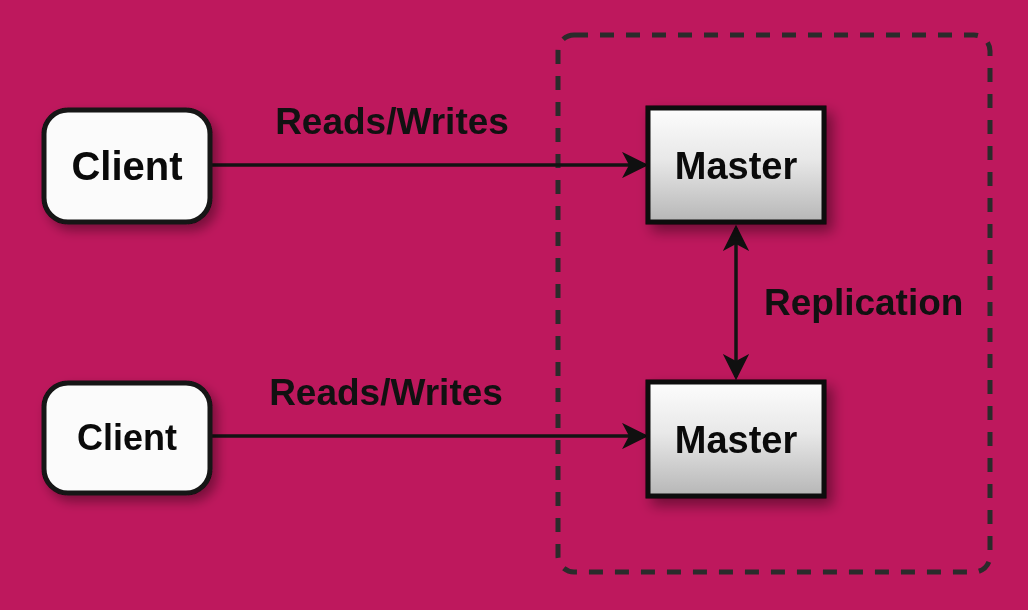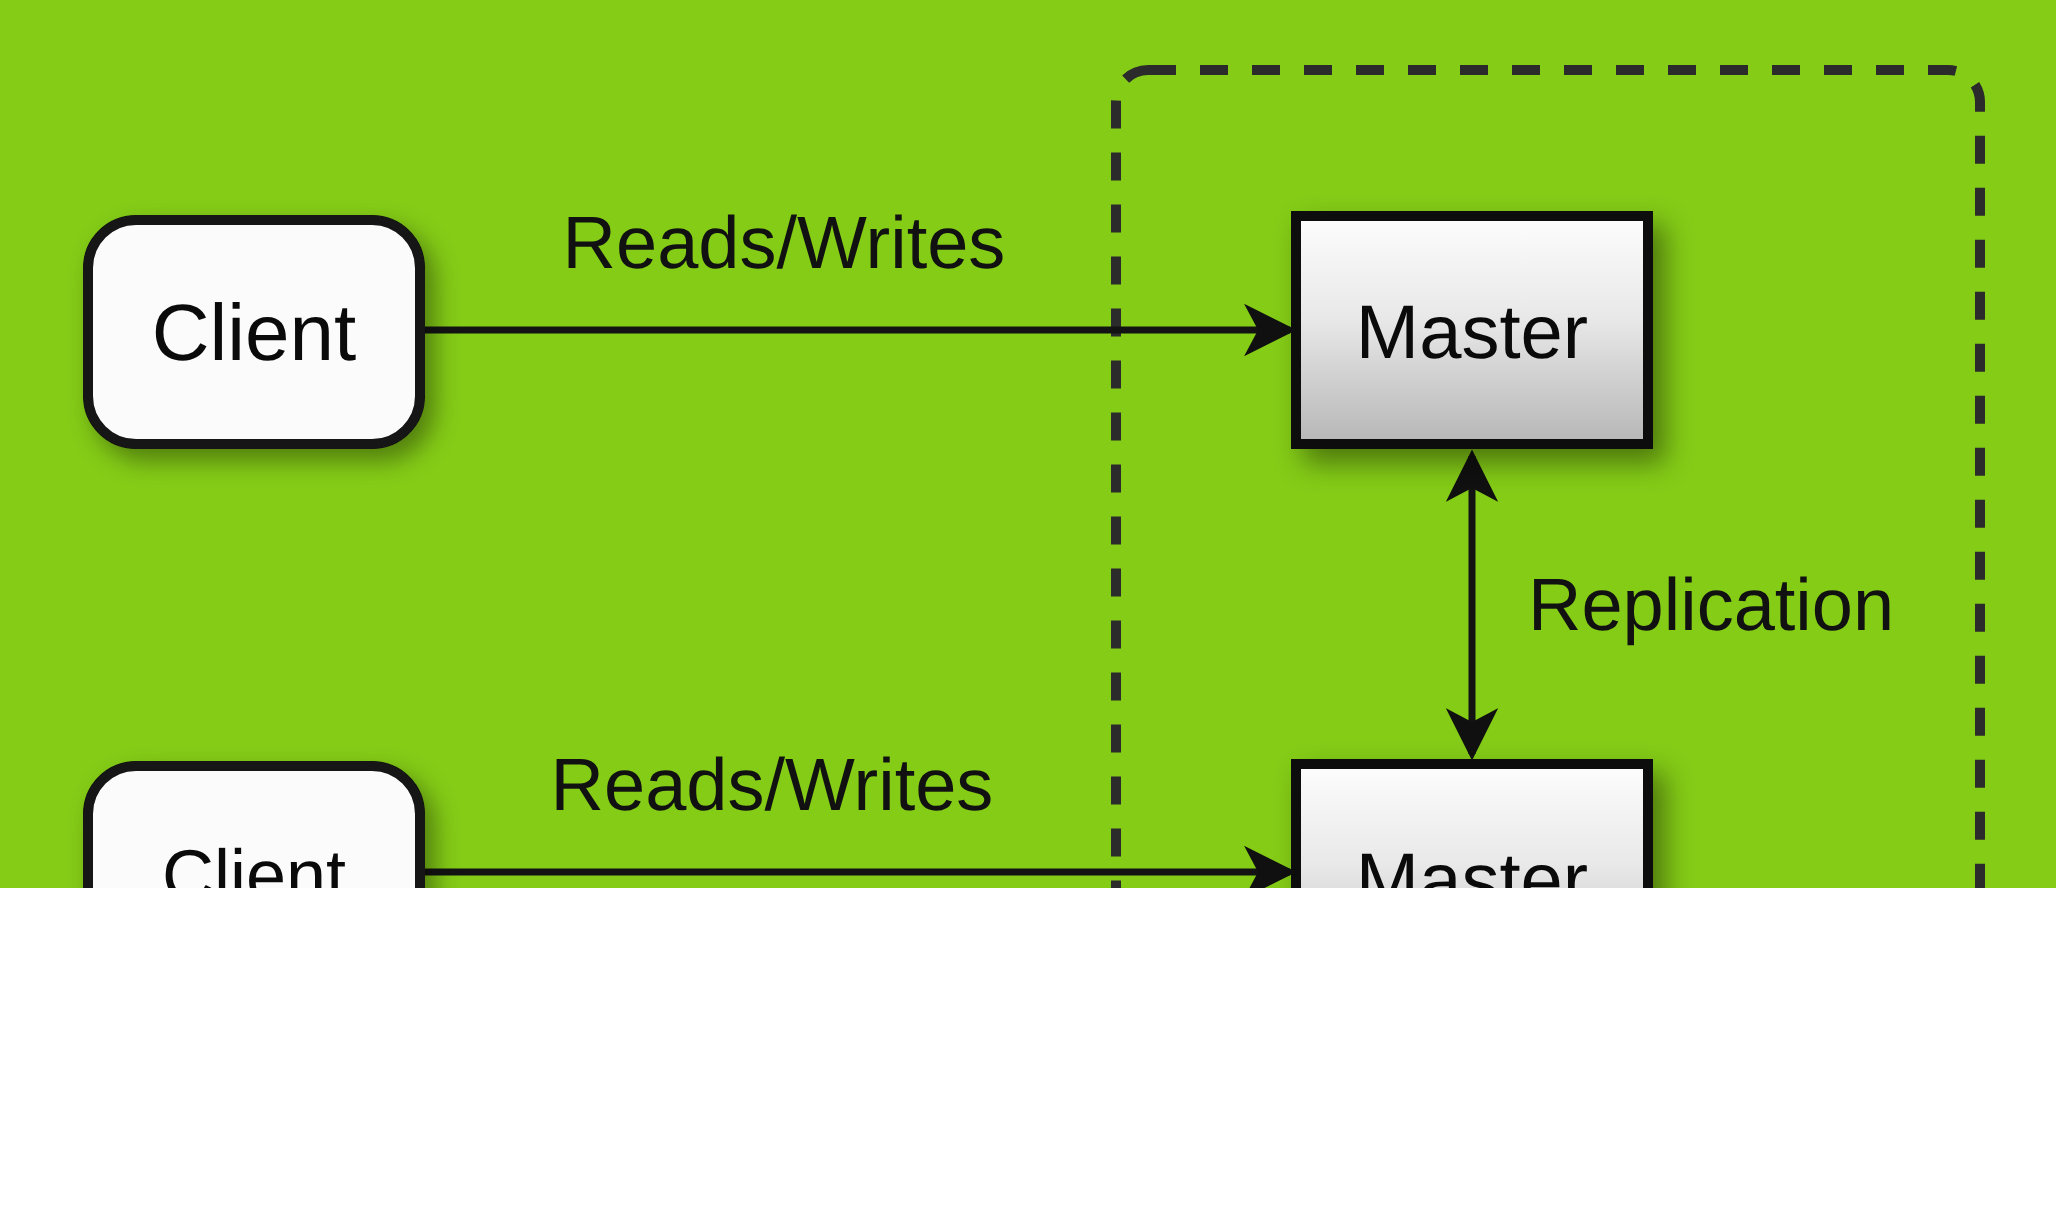--- a/index.html
+++ b/index.html
@@ -7,23 +7,24 @@
     margin: 0;
     padding: 0;
     background: #ffffff;
   }
   body {
     font-family: "Liberation Sans", sans-serif;
   }
   #canvas {
     position: relative;
     width: 1028px;
-    height: 444px;
-    background: #84cc16;
+    height: 610px;
+    background: #be185d;
     overflow: hidden;
+    font-weight: bold;
   }
   #diagram-svg {
     position: absolute;
     left: 0;
     top: 0;
     width: 1028px;
     height: 610px;
   }
   .node-label {
     font-family: "Liberation Sans", sans-serif;

